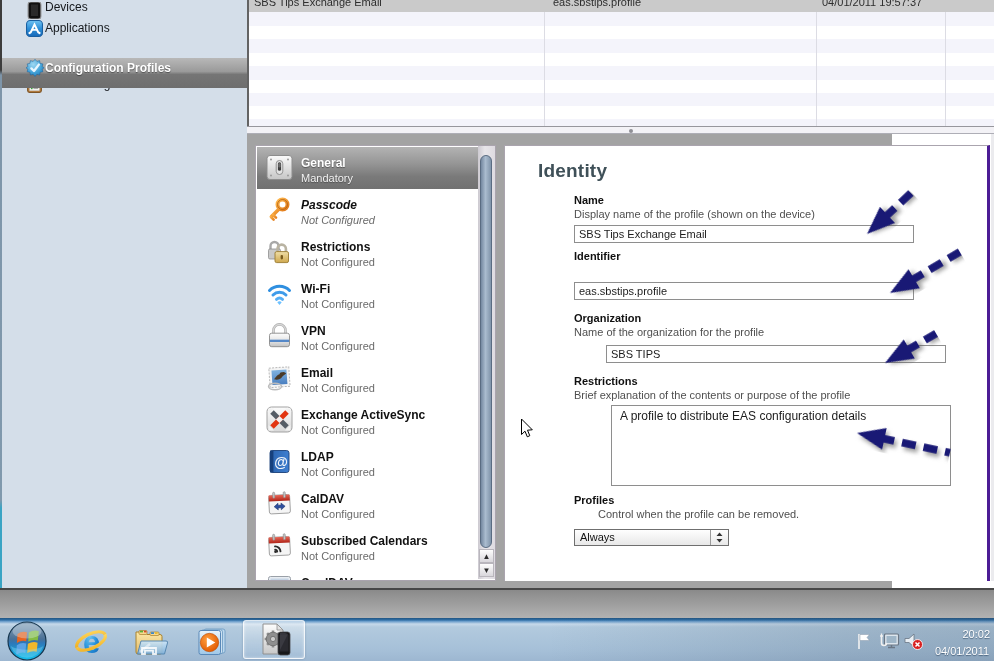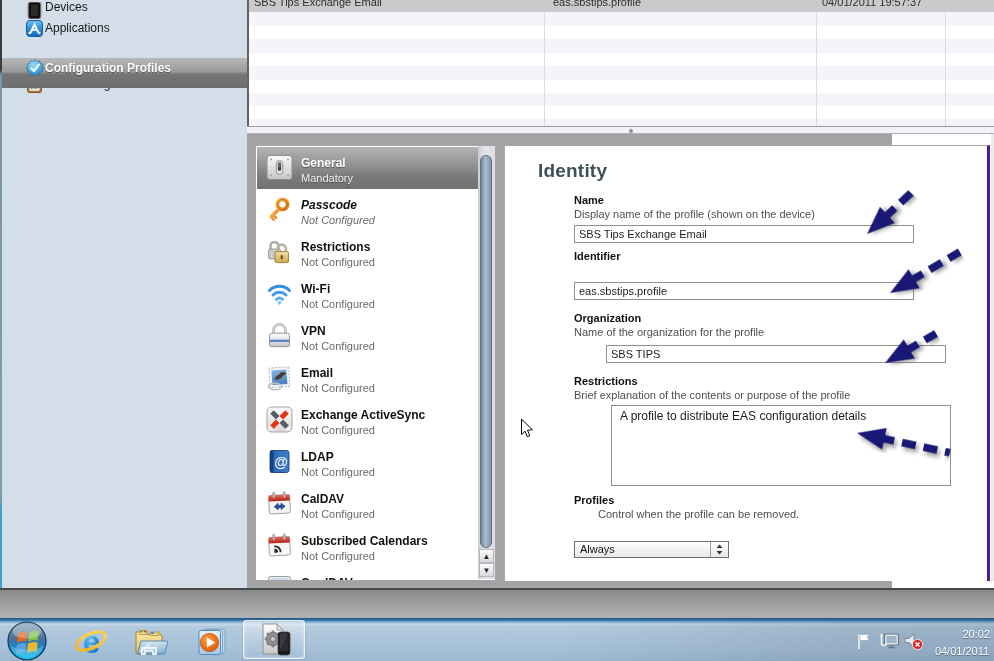--- a/index.html
+++ b/index.html
@@ -48,21 +48,21 @@
 #sbar { position:absolute; left:222px; top:0px; width:17px; height:433px; background:linear-gradient(90deg,#cdcad1,#e8e6ea 40%,#dedbe1); }
 #sthumb { position:absolute; left:2px; top:9px; width:12px; height:393px; border-radius:6px; background:linear-gradient(90deg,#7488a0,#aabccf 45%,#8094aa); border:1px solid #5a6c82; }
 .sbtn { position:absolute; left:1px; width:15px; height:14px; background:linear-gradient(#fdfdfd,#d9d7dc); border:1px solid #b9b6bd; color:#2b2b2b; font-size:8px; text-align:center; line-height:14px; }
 
 
 #pform h1 { position:absolute; left:33px; top:14px; font-size:19px; color:#3f5058; letter-spacing:.2px; }
 .flabel { position:absolute; left:69px; font-size:11px; font-weight:bold; color:#101010; }
 .fdesc { position:absolute; left:69px; font-size:11px; color:#4f4f4f; }
 .finput { position:absolute; left:69px; width:340px; height:18px; background:#fff; border:1px solid #8e8e8e; font-size:11px; color:#1c1c1c; line-height:16px; padding-left:4px; }
 #ftext { position:absolute; left:69px; top:259px; width:340px; height:81px; background:#fff; border:1px solid #8e8e8e; font-size:12px; color:#1c1c1c; padding:3px 8px;margin-left:37px; }
-#fsel { position:absolute; left:69px; top:383px; width:155px; height:17px; background:linear-gradient(#fefefe,#e8e8e8); border:1px solid #6f6f6f; font-size:11px; color:#111; line-height:15px; padding-left:5px;margin-top:12px; }
+#fsel { position:absolute; left:69px; top:383px; width:155px; height:17px; background:linear-gradient(#fefefe,#e8e8e8); border:1px solid #6f6f6f; font-size:11px; color:#111; line-height:15px; padding-left:5px; }
 </style>
 </head>
 <body>
 <div id="screen">
 
   <div id="sidebar" class="abs">
     <div class="row" style="top:-3px;">
         <span class="lbl">Devices</span>
       <svg class="sicon" style="top:5px;" viewBox="0 0 16 16">
           <rect x="2" y="0" width="12" height="16" rx="2.5" fill="#111" stroke="#8a8a8a" stroke-width="1"></rect>

